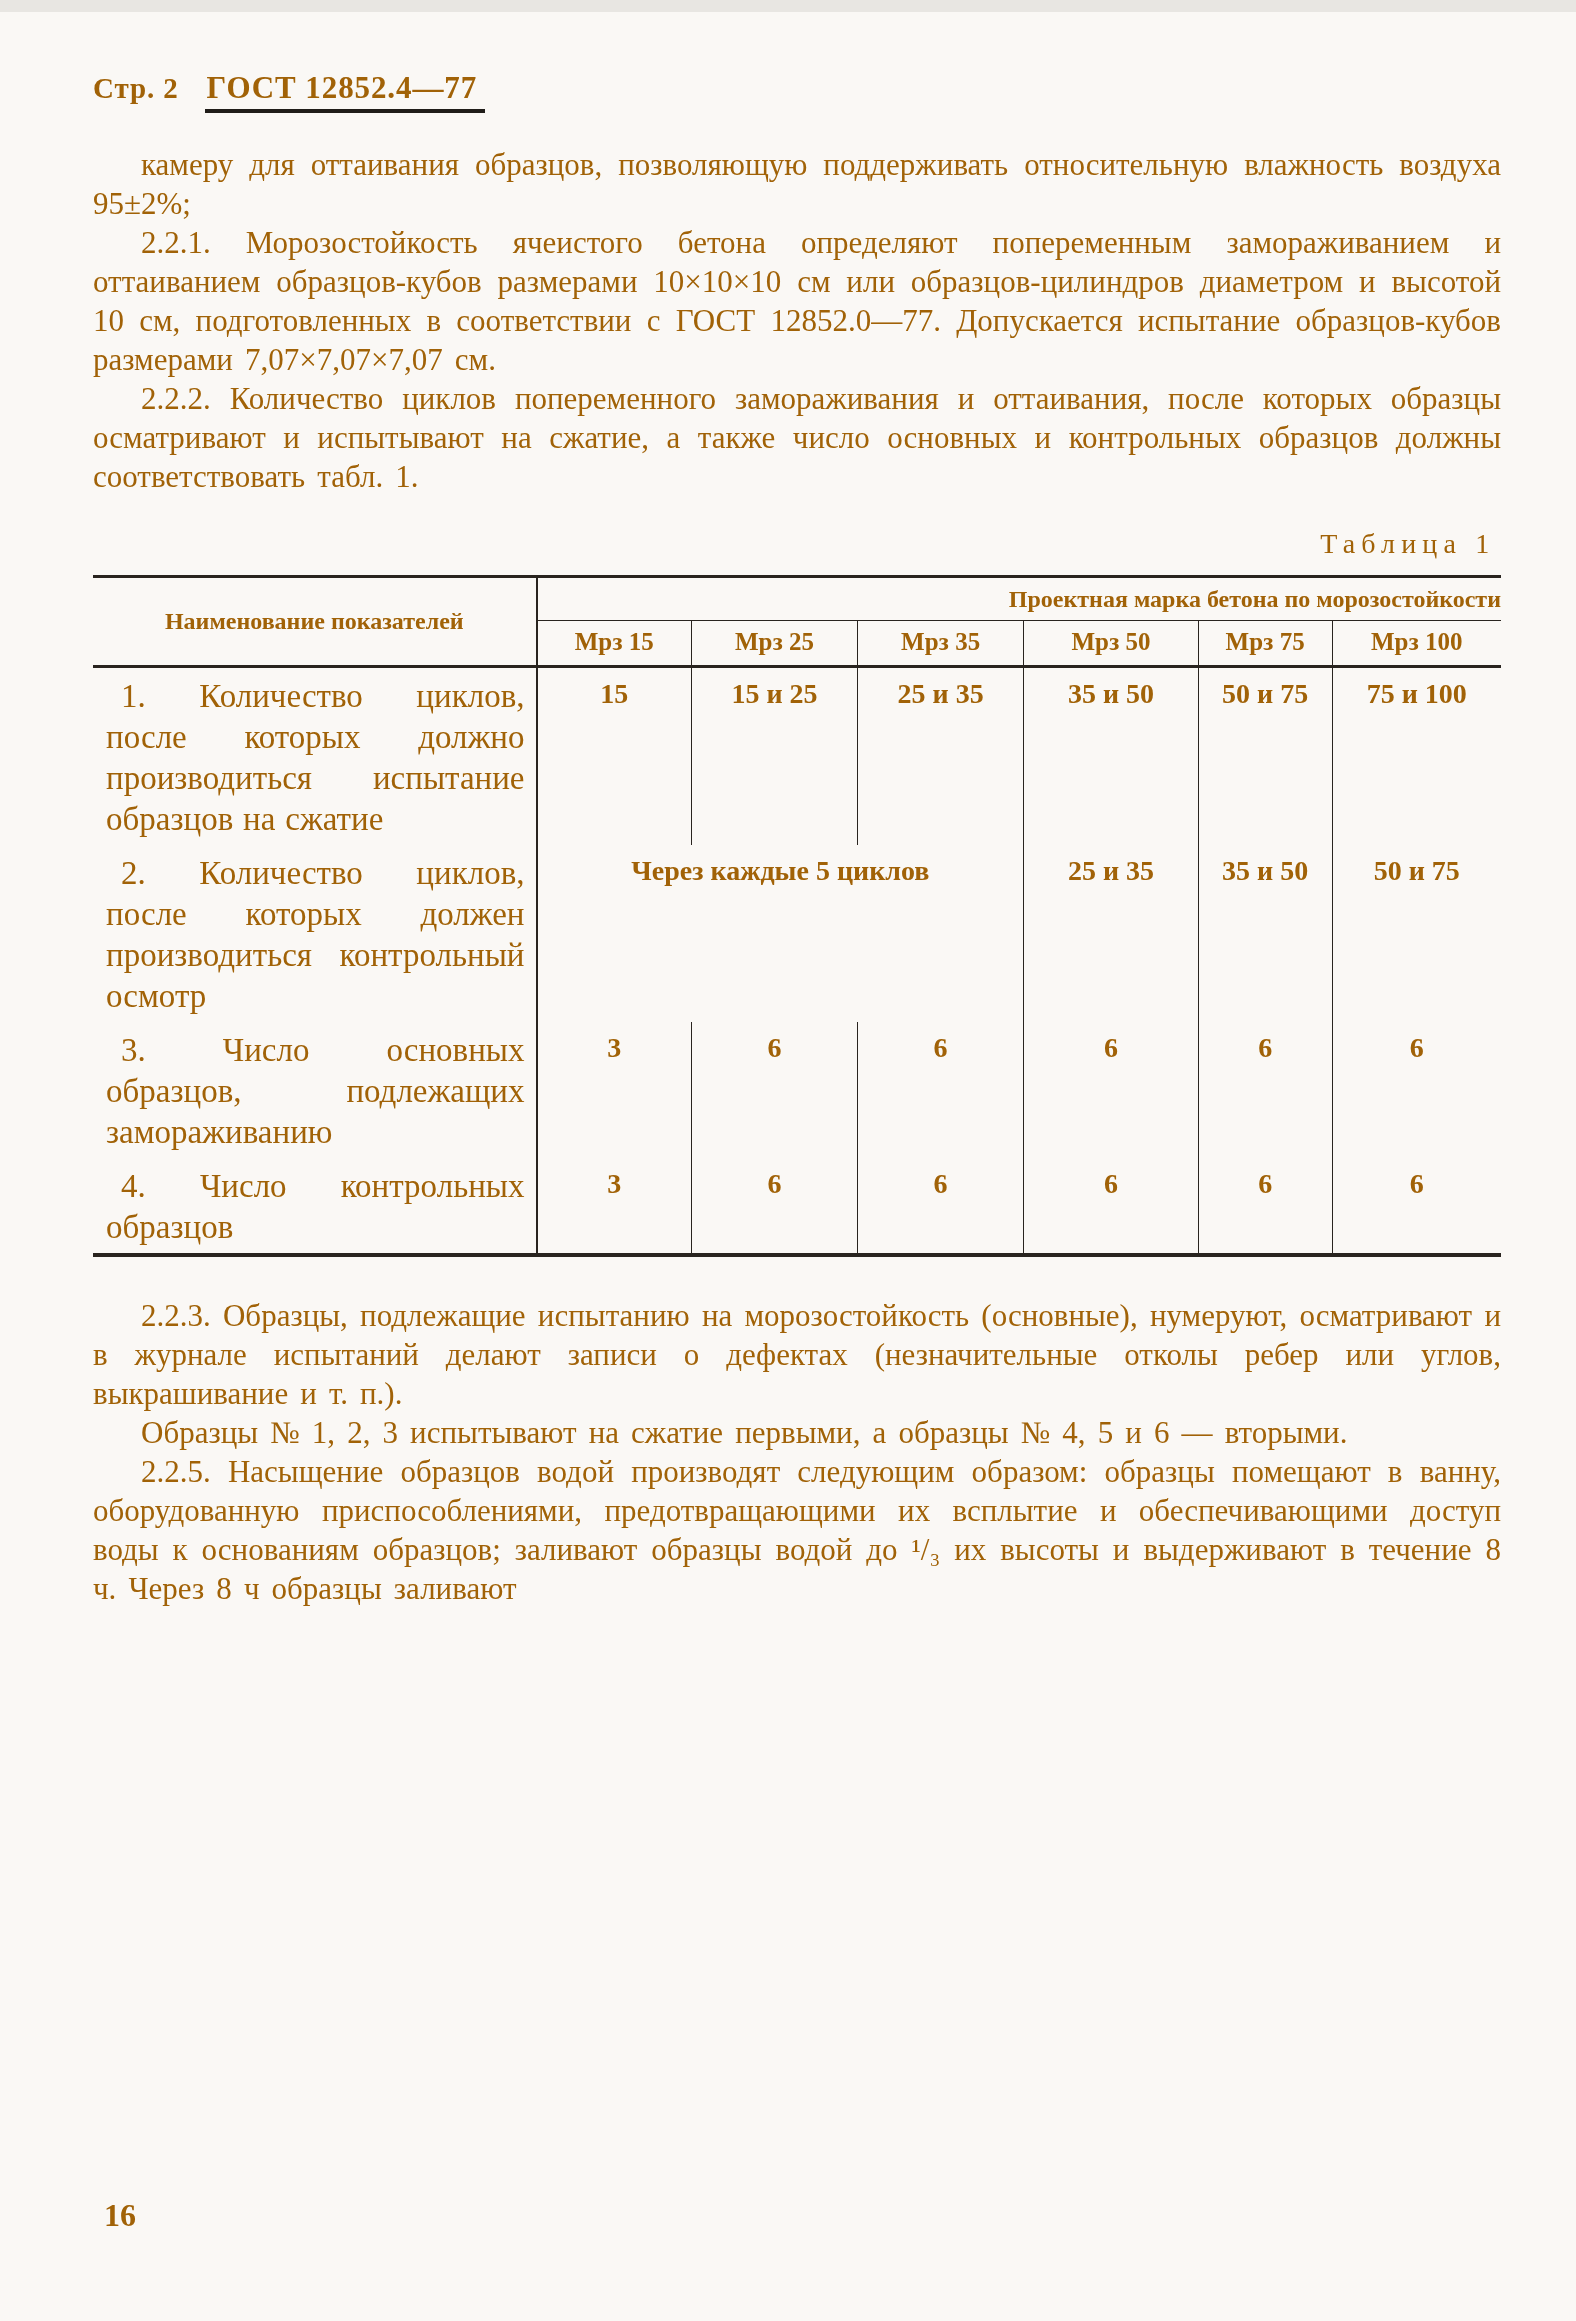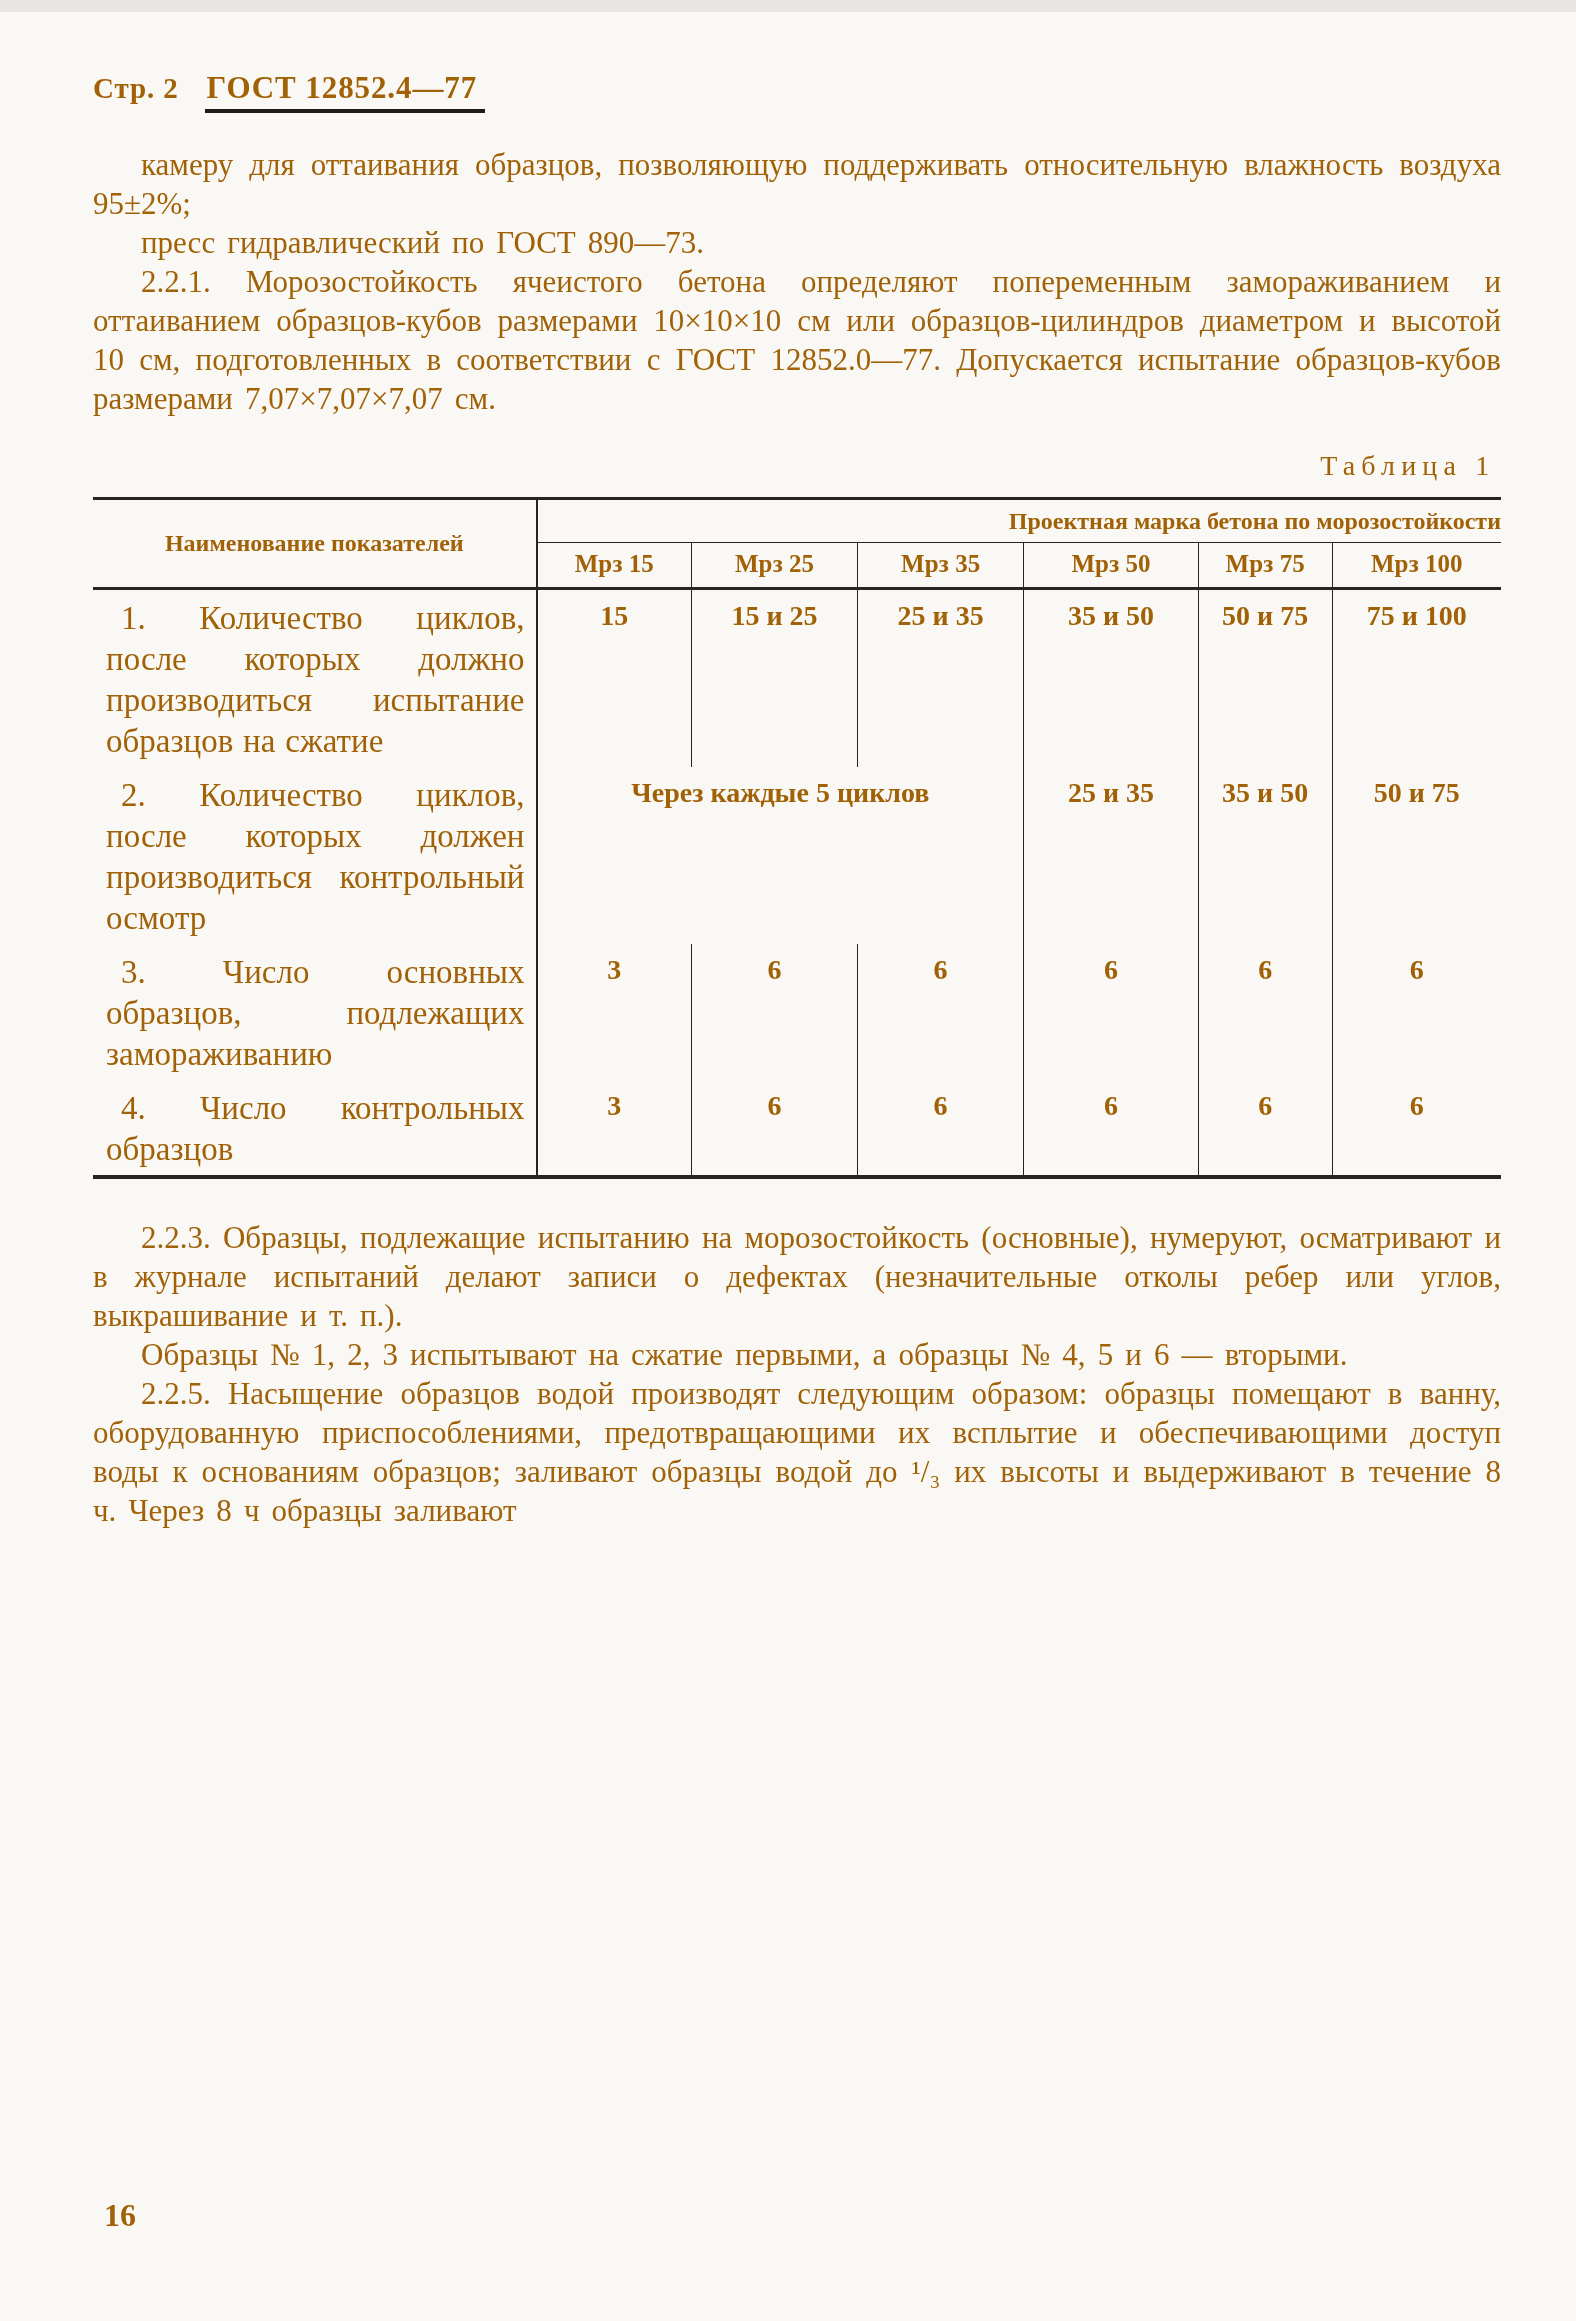--- a/index.html
+++ b/index.html
@@ -115,22 +115,22 @@
 
 <div class="page">
   <div class="content">
 
     <div class="doc-header">
       <span class="page-label">Стр. 2</span>
       <span class="doc-number">ГОСТ 12852.4—77</span>
     </div>
 
     <p class="para">камеру для оттаивания образцов, позволяющую поддерживать относительную влажность воздуха 95±2%;</p>
-    <p class="para">пресс гидравлический по ГОСТ 890—73.</p>
     <p class="para">2.2.1. Морозостойкость ячеистого бетона определяют попеременным замораживанием и оттаиванием образцов-кубов размерами 10×10×10 см или образцов-цилиндров диаметром и высотой 10 см, подготовленных в соответствии с ГОСТ 12852.0—77. Допускается испытание образцов-кубов размерами 7,07×7,07×7,07 см.</p>
+    <p class="para">2.2.2. Количество циклов попеременного замораживания и оттаивания, после которых образцы осматривают и испытывают на сжатие, а также число основных и контрольных образцов должны соответствовать табл. 1.</p>
 
     <div class="table-caption">Таблица 1</div>
 
     <table class="doc-table">
       <colgroup>
         <col style="width:31.5%">
         <col style="width:11.0%">
         <col style="width:11.8%">
         <col style="width:11.8%">
         <col style="width:12.4%">

